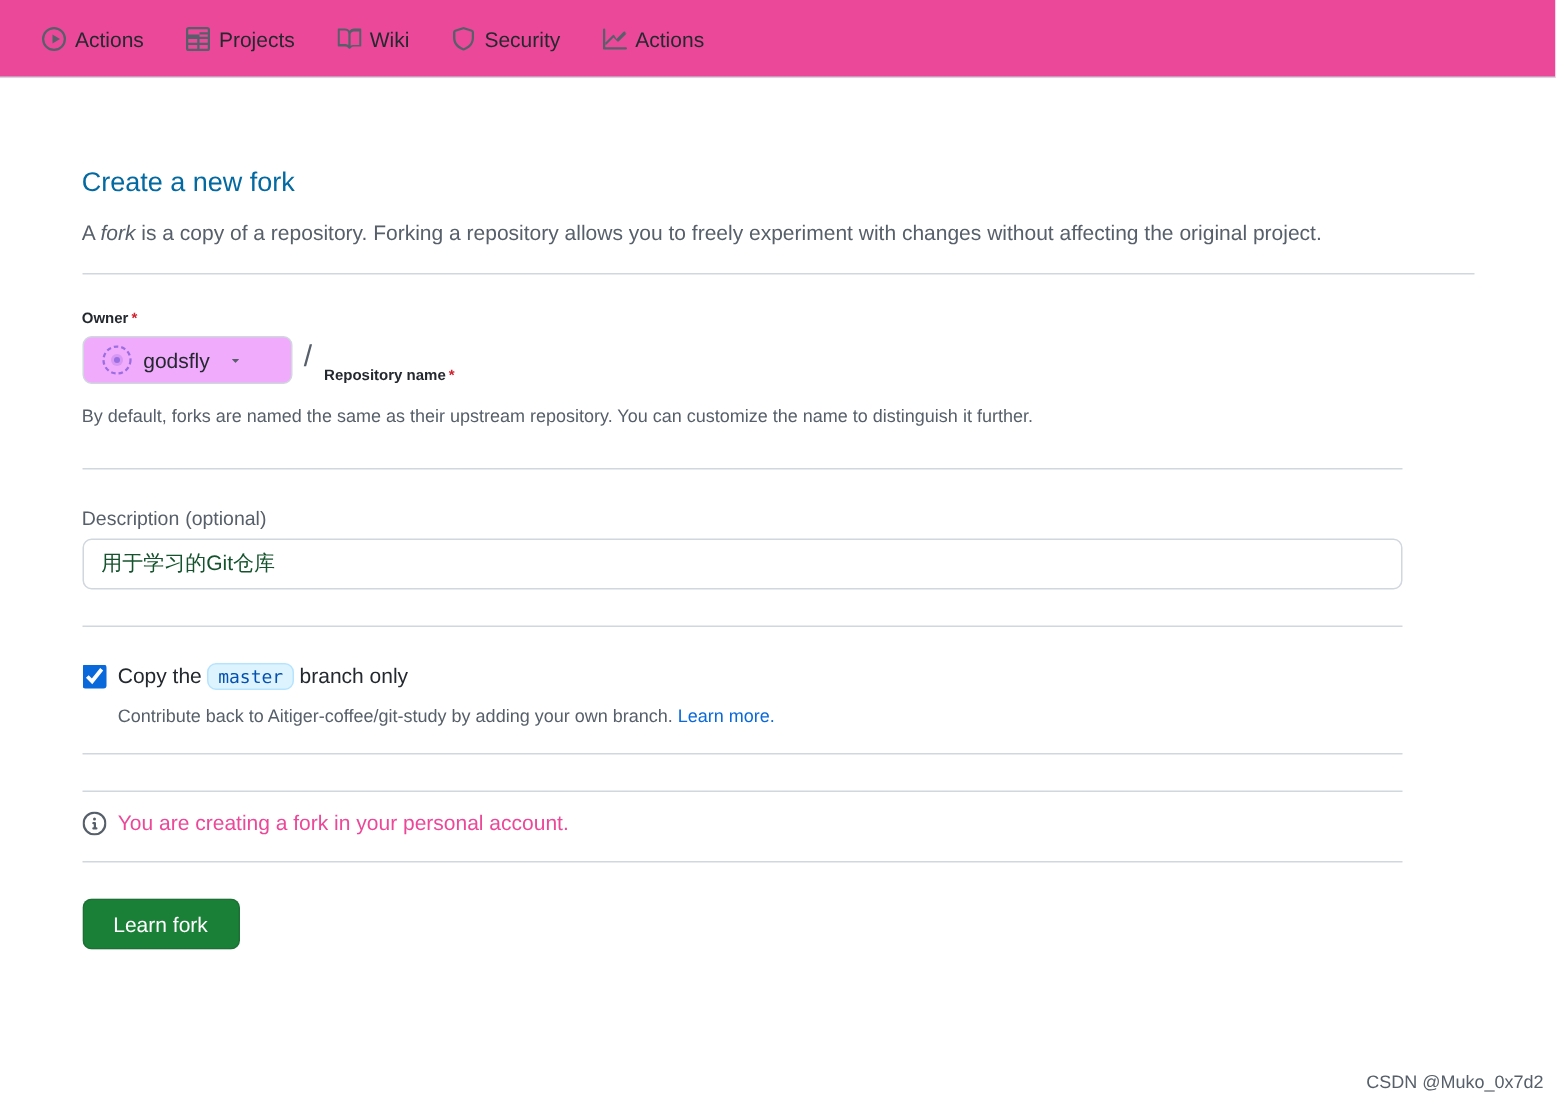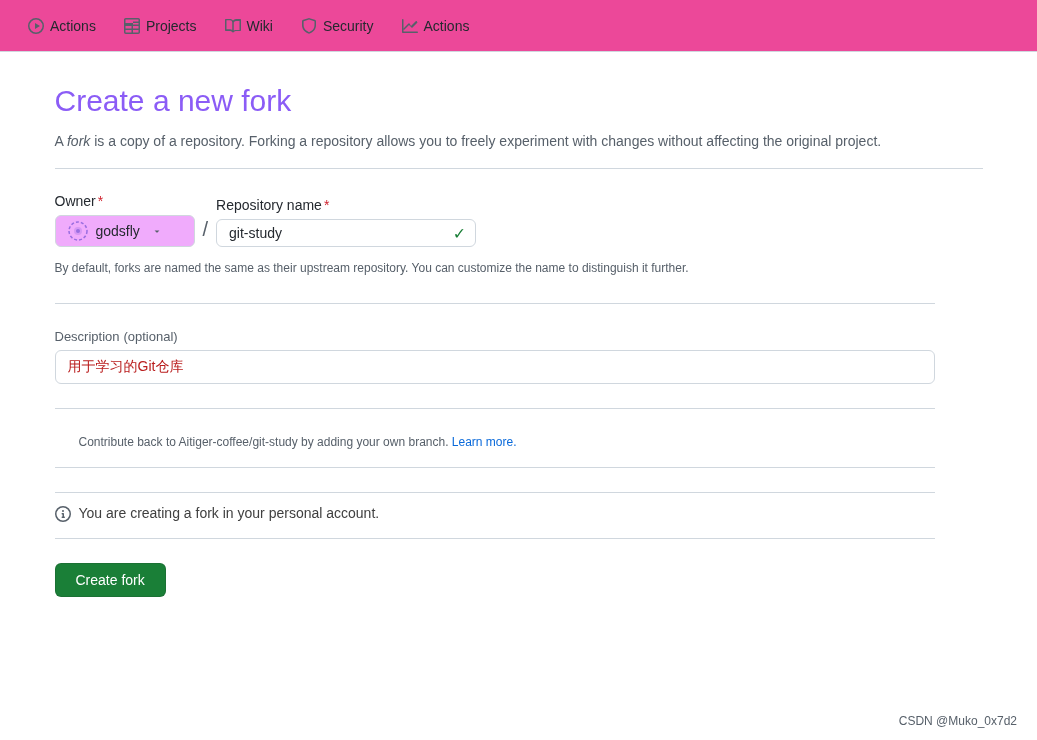--- a/index.html
+++ b/index.html
@@ -42,24 +42,25 @@
     }
 
     
     .main {
       max-width: 960px;
       margin: 0 auto;
       padding: 32px 16px;
     }
 
     .page-title {
-      font-size: 30px;
+      font-size: 18px;
       font-weight: 400;
       margin-bottom: 12px;
-      color: #8b5cf6;
+      color: #0369a1;
+      margin-top: 27px;
     }
 
     .page-description {
       font-size: 14px;
       color: #57606a;
       margin-bottom: 4px;
       line-height: 1.6;
     }
     .page-description em {
       font-style: italic;
@@ -79,22 +80,22 @@
       margin-bottom: 12px;
     }
 
     .form-group {
       display: flex;
       flex-direction: column;
       gap: 6px;
     }
 
     .form-label {
-      font-size: 14px;
-      font-weight: 400;
+      font-size: 10px;
+      font-weight: 700;
       color: #24292f;
     }
 
     .required-star {
       color: #cf222e;
       margin-left: 2px;
     }
 
     .separator {
       font-size: 20px;
@@ -161,21 +162,21 @@
       font-size: 13px;
     }
 
     .desc-input {
       width: 100%;
       max-width: 880px;
       border: 1px solid #d0d7de;
       border-radius: 6px;
       padding: 8px 12px;
       font-size: 14px;
-      color: #b91c1c;
+      color: #14532d;
       outline: none;
       background: #fff;
     }
 
     .section-divider {
       border: none;
       border-top: 1px solid #d0d7de;
       margin: 24px 0;
       max-width: 880px;
     }
@@ -237,41 +238,41 @@
 
     .info-icon {
       color: #57606a;
       font-size: 16px;
       margin-top: 1px;
       flex-shrink: 0;
     }
 
     .info-text {
       font-size: 14px;
-      color: #404040;
+      color: #ec4899;
     }
 
     
     .create-fork-btn {
       background: #1a7f37;
       color: #fff;
       border: 1px solid rgba(31,35,40,0.15);
       border-radius: 6px;
       padding: 8px 20px;
       font-size: 14px;
       font-weight: 500;
       cursor: pointer;
       display: inline-block;
     }
 
     
     .footer-note {
       position: fixed;
       bottom: 12px;
-      right: 20px;
+      right: 8px;
       font-size: 12px;
       color: #57606a;
     }
 
     
     .dot-avatar {
       width: 20px;
       height: 20px;
     }
   </style>
@@ -348,58 +349,62 @@
         </svg>
       </div>
     </div>
 
     <span class="separator">/</span>
 
     <div class="form-group">
       <label class="form-label">
         <span>Repository name</span><span class="required-star">*</span>
       </label>
-      <div class="repo-name-input-wrapper">
-        <input class="repo-name-input" type="text" value="git-study" style="">
-        <span class="check-icon">✓</span>
-      </div>
     </div>
   </div>
 
   <p class="help-text">By default, forks are named the same as their upstream repository. You can customize the name to distinguish it further.</p>
 
   <hr class="section-divider">
 
   
   <div>
     <div class="desc-label">
       <span>Description</span>
       <span>(optional)</span>
     </div>
     <input class="desc-input" type="text" value="用于学习的Git仓库" style="">
   </div>
 
   <hr class="section-divider">
 
   
   <div>
+    <div class="checkbox-row">
+      <input type="checkbox" class="checkbox-input" checked="" style="">
+      <label class="checkbox-label">
+        <span>Copy the</span>
+        <span class="branch-badge">master</span>
+        <span>branch only</span>
+      </label>
+    </div>
     <p class="checkbox-help">
       <span>Contribute back to Aitiger-coffee/git-study by adding your own branch. </span><a href="#">Learn more.</a>
     </p>
   </div>
 
   <hr class="section-divider" style="margin-top:16px">
 
   
   <div class="info-box">
     <span class="info-icon">
       <svg width="16" height="16" viewBox="0 0 16 16" fill="#57606a">
         <path d="M0 8a8 8 0 1 1 16 0A8 8 0 0 1 0 8zm8-6.5a6.5 6.5 0 1 0 0 13 6.5 6.5 0 0 0 0-13zM6.5 7.75A.75.75 0 0 1 7.25 7h1a.75.75 0 0 1 .75.75v2.75h.25a.75.75 0 0 1 0 1.5h-2a.75.75 0 0 1 0-1.5h.25v-2h-.25a.75.75 0 0 1-.75-.75zM8 6a1 1 0 1 1 0-2 1 1 0 0 1 0 2z"></path>
       </svg>
     </span>
     <span class="info-text">You are creating a fork in your personal account.</span>
   </div>
 
   
-  <button class="create-fork-btn">Create fork</button>
+  <button class="create-fork-btn">Learn fork</button>
 </main>
 
 <div class="footer-note">CSDN @Muko_0x7d2</div>
 
 </body></html>

